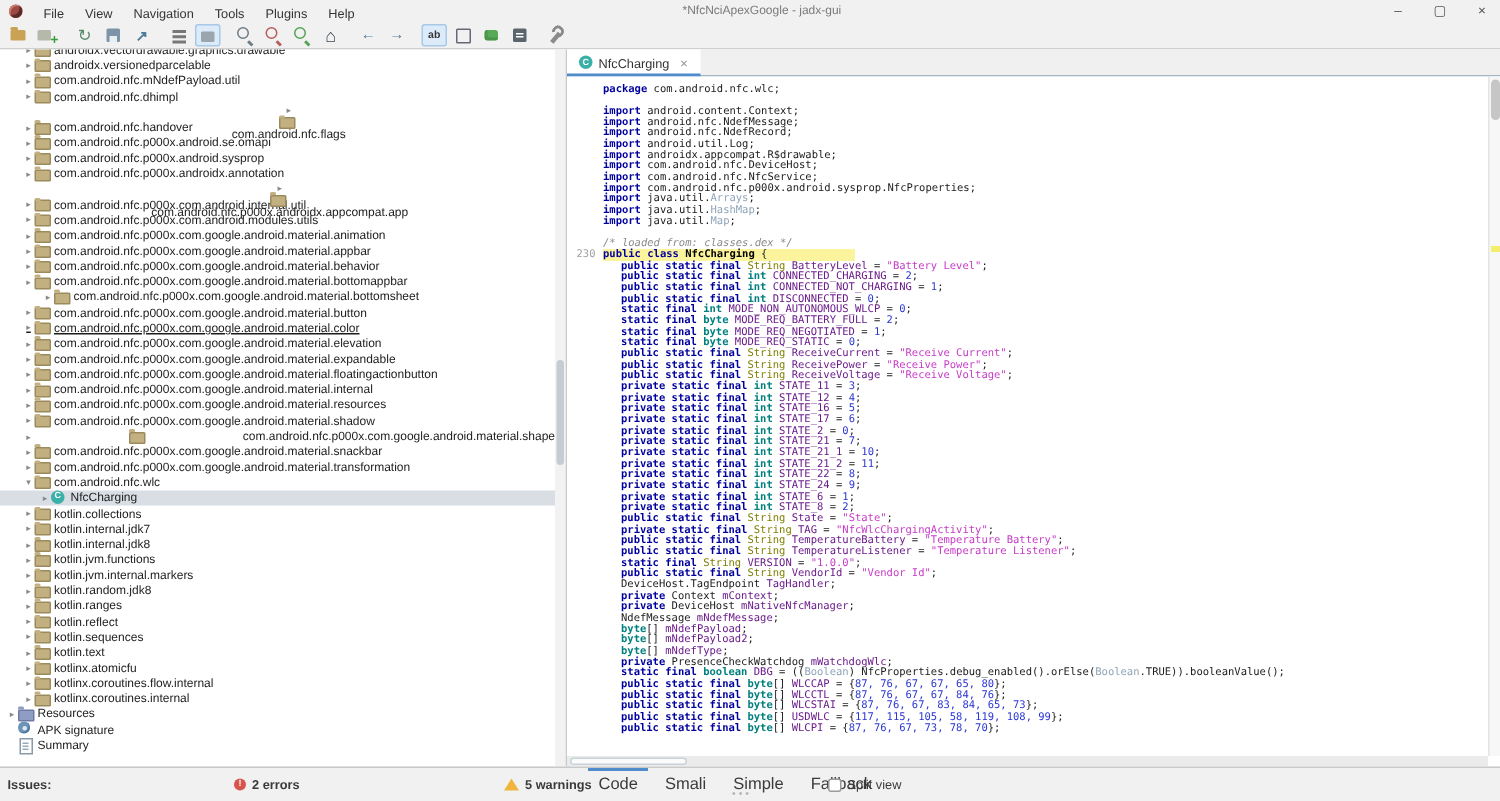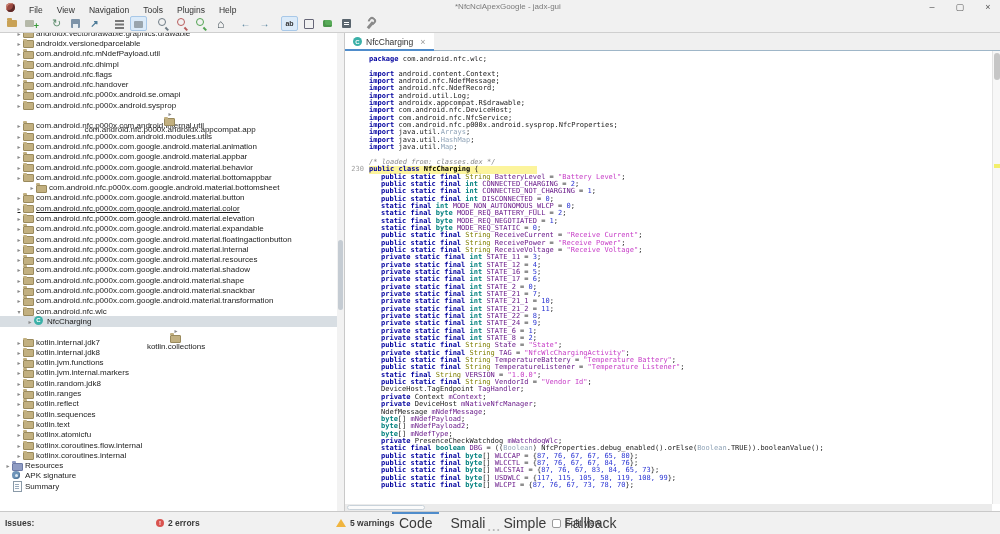--- a/index.html
+++ b/index.html
@@ -45,21 +45,21 @@
   .i-inspector::before { content:''; position:absolute; top:3px; left:4px; width:8px; height:8px; border:1.3px solid #667; border-radius:1px; }
   .i-smali-debugger::before { content:''; position:absolute; top:4px; left:4px; width:9px; height:7px; background:#57ab57; border-radius:2px;
                               box-shadow:inset 2px -2px 0 #4a954a; }
   .i-log-viewer::before { content:''; position:absolute; top:3px; left:4px; width:9px; height:9px; background:#5a656e; border-radius:1px; }
   .i-log-viewer::after { content:''; position:absolute; top:6px; left:6px; width:5px; height:1px; background:#fff; box-shadow:0 2px 0 #fff; }
   .i-preferences::before { content:''; position:absolute; top:5px; left:6px; width:2.5px; height:8px; background:#8a8a8a; transform:rotate(40deg); }
   .i-preferences::after { content:''; position:absolute; top:1px; right:4px; width:4px; height:4px; border:2px solid #8a8a8a; border-radius:50%; border-bottom-color:transparent; transform:rotate(40deg); }
 
   
   .main { flex:1 1 auto; display:flex; min-height:0; }
-  .sidebar { width:345px; flex:0 0 auto; background:#fff; border-right:1px solid #c9c9c9; position:relative; overflow:hidden; }
+  .sidebar { width:378px; flex:0 0 auto; background:#fff; border-right:1px solid #c9c9c9; position:relative; overflow:hidden; }
   .tree { position:absolute; inset:0 7px 0 0; overflow:hidden; margin-top:-5px; }
   .trow { height:10.3px; display:flex; align-items:center; white-space:nowrap; font-size:8px; color:#1c1c1c; }
   .trow.sel { background:#d8dee3; }
   .chev { width:8px; font-size:6px; color:#8a8a8a; text-align:center; flex:0 0 auto; }
   .ti { width:10px; height:8px; position:relative; margin-right:3px; flex:0 0 auto; }
   .ti-package::before { content:''; position:absolute; top:1px; left:0; width:9px; height:6px; background:#c2b080; border:1px solid #9a8a5c; border-radius:1px; }
   .ti-package::after  { content:''; position:absolute; top:-0.5px; left:0; width:4px; height:2px; background:#c2b080; border-radius:1px 1px 0 0; }
   .ti-class::before { content:'C'; position:absolute; top:-1px; left:0; width:9px; height:9px; background:#3bb0a8; border-radius:50%;
                       color:#fff; font-size:6px; font-weight:bold; text-align:center; line-height:9px; }
   .ti-resources::before { content:''; position:absolute; top:1px; left:0; width:9px; height:6px; background:#8f9cc4; border:1px solid #6d7aa6; border-radius:1px; }
@@ -98,21 +98,21 @@
   .code-hscroll .thumb { position:absolute; left:2px; top:1px; width:78px; height:5px; background:#fbfbfb; border:1px solid #c8d2da; border-radius:3px; }
 
   
   .bottombar { height:23px; flex:0 0 auto; border-top:1px solid #c9c9c9; background:#f1f1f1; position:relative; font-size:8.5px; color:#3a3a3a; }
   .sb-abs { position:absolute; top:0; height:100%; display:flex; align-items:center; gap:4px;font-weight:bold; }
   .err-icon { width:8px; height:8px; border-radius:50%; background:#d9534f; color:#fff; font-size:6px; font-weight:bold;
               display:inline-flex; align-items:center; justify-content:center; }
   .err-icon::before { content:'!'; }
   .warn-icon { width:0; height:0; border-left:5px solid transparent; border-right:5px solid transparent; border-bottom:8px solid #f0b53f; }
   .btabs { position:absolute; left:390px; top:0; height:100%; display:flex; }
-  .btab { position:relative; padding:0 9px; display:inline-flex; align-items:center; font-size:14px; color:#3a3a3a; }
+  .btab { position:relative; padding:0 9px; display:inline-flex; align-items:center; font-size:11px; color:#3a3a3a; }
   .btab.sel::before { content:''; position:absolute; top:0; left:2px; right:2px; height:2px; background:#4f8ccb; }
   .split { position:absolute; left:552px; top:0; height:100%; display:flex; align-items:center; gap:4px; }
   .cbx { width:9px; height:9px; background:#fff; border:1px solid #9a9a9a; border-radius:2px; }
   .handle-dots { position:absolute; left:488px; bottom:1px; color:#b5b5b5; font-size:7px; letter-spacing:2px; }
 </style>
 </head>
 <body>
 
 <div class="app">
 
@@ -170,40 +170,45 @@
           <div class="trow" style="padding-left: 15px;">
             <span class="chev">▸</span>
             <span class="ti ti-package"></span>
             <span class="tlabel">com.android.nfc.mNdefPayload.util</span>
           </div>
           <div class="trow" style="padding-left: 15px;">
             <span class="chev">▸</span>
             <span class="ti ti-package"></span>
             <span class="tlabel">com.android.nfc.dhimpl</span>
           </div>
-          <div class="trow" style="padding-left: 15px;">
+          <div class="trow" style="padding-left: 15px; flex-direction: column;">
             <span class="chev">▸</span>
             <span class="ti ti-package"></span>
             <span class="tlabel">com.android.nfc.flags</span>
           </div>
           <div class="trow" style="padding-left: 15px;">
             <span class="chev">▸</span>
             <span class="ti ti-package"></span>
             <span class="tlabel">com.android.nfc.handover</span>
           </div>
           <div class="trow" style="padding-left: 15px;">
             <span class="chev">▸</span>
             <span class="ti ti-package"></span>
             <span class="tlabel">com.android.nfc.p000x.android.se.omapi</span>
           </div>
           <div class="trow" style="padding-left: 15px;">
             <span class="chev">▸</span>
             <span class="ti ti-package"></span>
             <span class="tlabel">com.android.nfc.p000x.android.sysprop</span>
           </div>
+          <div class="trow" style="padding-left: 15px;">
+            <span class="chev">▸</span>
+            <span class="ti ti-package"></span>
+            <span class="tlabel">com.android.nfc.p000x.androidx.annotation</span>
+          </div>
           <div class="trow" style="padding-left: 3px; flex-direction: column;">
             <span class="chev">▸</span>
             <span class="ti ti-package"></span>
             <span class="tlabel">com.android.nfc.p000x.androidx.appcompat.app</span>
           </div>
           <div class="trow" style="padding-left: 15px;">
             <span class="chev">▸</span>
             <span class="ti ti-package"></span>
             <span class="tlabel">com.android.nfc.p000x.com.android.internal.util</span>
           </div>
@@ -270,21 +275,21 @@
           <div class="trow" style="padding-left: 15px;">
             <span class="chev">▸</span>
             <span class="ti ti-package"></span>
             <span class="tlabel">com.android.nfc.p000x.com.google.android.material.resources</span>
           </div>
           <div class="trow" style="padding-left: 15px;">
             <span class="chev">▸</span>
             <span class="ti ti-package"></span>
             <span class="tlabel">com.android.nfc.p000x.com.google.android.material.shadow</span>
           </div>
-          <div class="trow" style="padding-left: 15px;">
+          <div class="trow" style="padding-left: 15px; justify-content: space-between;">
             <span class="chev">▸</span>
             <span class="ti ti-package"></span>
             <span class="tlabel">com.android.nfc.p000x.com.google.android.material.shape</span>
           </div>
           <div class="trow" style="padding-left: 15px;">
             <span class="chev">▸</span>
             <span class="ti ti-package"></span>
             <span class="tlabel">com.android.nfc.p000x.com.google.android.material.snackbar</span>
           </div>
           <div class="trow" style="padding-left: 15px;">
@@ -295,21 +300,21 @@
           <div class="trow" style="padding-left: 15px;">
             <span class="chev">▾</span>
             <span class="ti ti-package"></span>
             <span class="tlabel">com.android.nfc.wlc</span>
           </div>
           <div class="trow sel" style="padding-left: 26px;">
             <span class="chev">▸</span>
             <span class="ti ti-class"></span>
             <span class="tlabel">NfcCharging</span>
           </div>
-          <div class="trow" style="padding-left: 15px; flex-direction: column;">
+          <div class="trow" style="padding-left: 15px;">
             <span class="chev">▸</span>
             <span class="ti ti-package"></span>
             <span class="tlabel">kotlin.collections</span>
           </div>
           <div class="trow" style="padding-left: 15px;">
             <span class="chev">▸</span>
             <span class="ti ti-package"></span>
             <span class="tlabel">kotlin.internal.jdk7</span>
           </div>
           <div class="trow" style="padding-left: 15px;">

